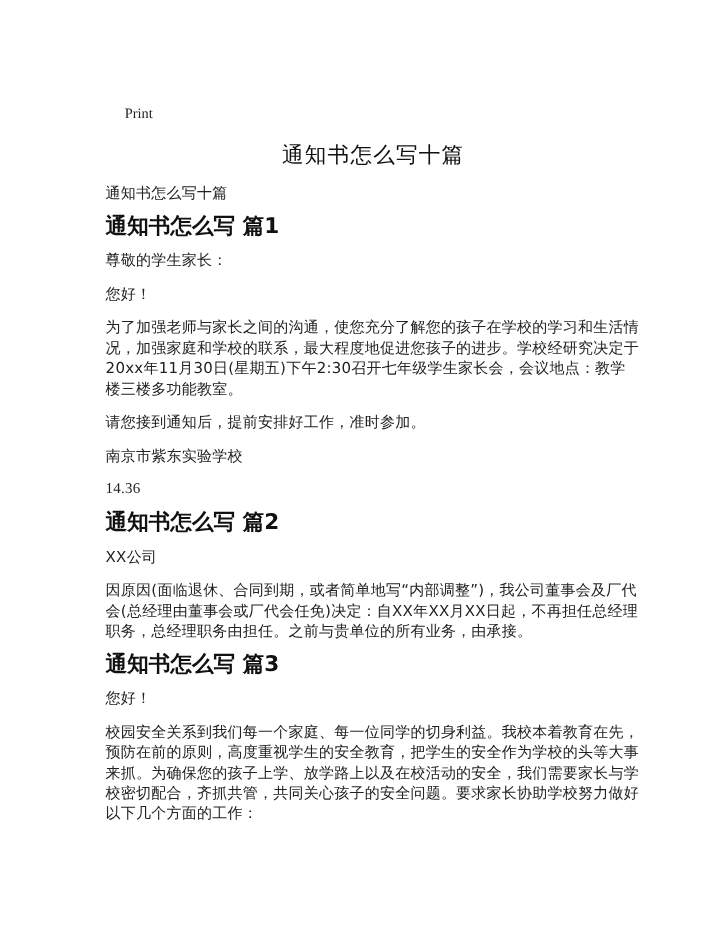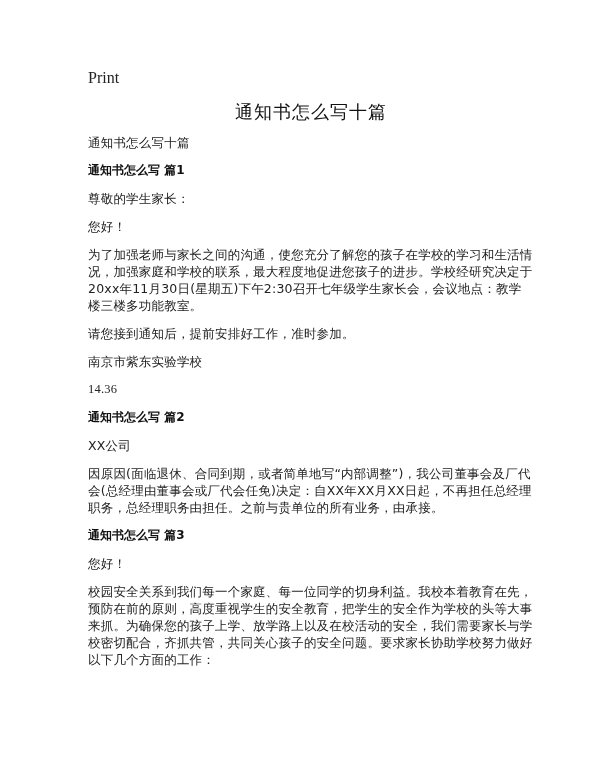--- a/index.html
+++ b/index.html
@@ -16,46 +16,46 @@
       font-family: "DejaVu Sans", "Liberation Sans", sans-serif;
     }
     .page {
       position: absolute;
       left: 88px;
       top: 70px;
       width: 446px;
     }
     .print-link {
       font-family: "Liberation Serif", "DejaVu Serif", serif;
-      font-size: 16px;
+      font-size: 12px;
       color: #222;
       height: 16px;
       line-height: 16px;
-      margin: 0;
+      margin: 16px;
     }
     .doc-title {
       font-size: 18px;
       font-weight: normal;
       text-align: center;
       margin: 14px 0 0 0;
       height: 24px;
       line-height: 24px;
       letter-spacing: 1px;
       color: #111;
     }
     .p {
       font-size: 12.5px;
       line-height: 17px;
       margin: 0;
       color: #222;
       letter-spacing: 0.2px;
     }
     .subtitle { margin-top: 10px; }
     .section-heading {
-      font-size: 12px;
+      font-size: 18px;
       font-weight: bold;
       line-height: 17px;
       margin: 11px 0 0 0;
       color: #111;
     }
     .gap { margin-top: 11px; }
     .num {
       font-family: "Liberation Serif", "DejaVu Serif", serif;
     }
   </style>

